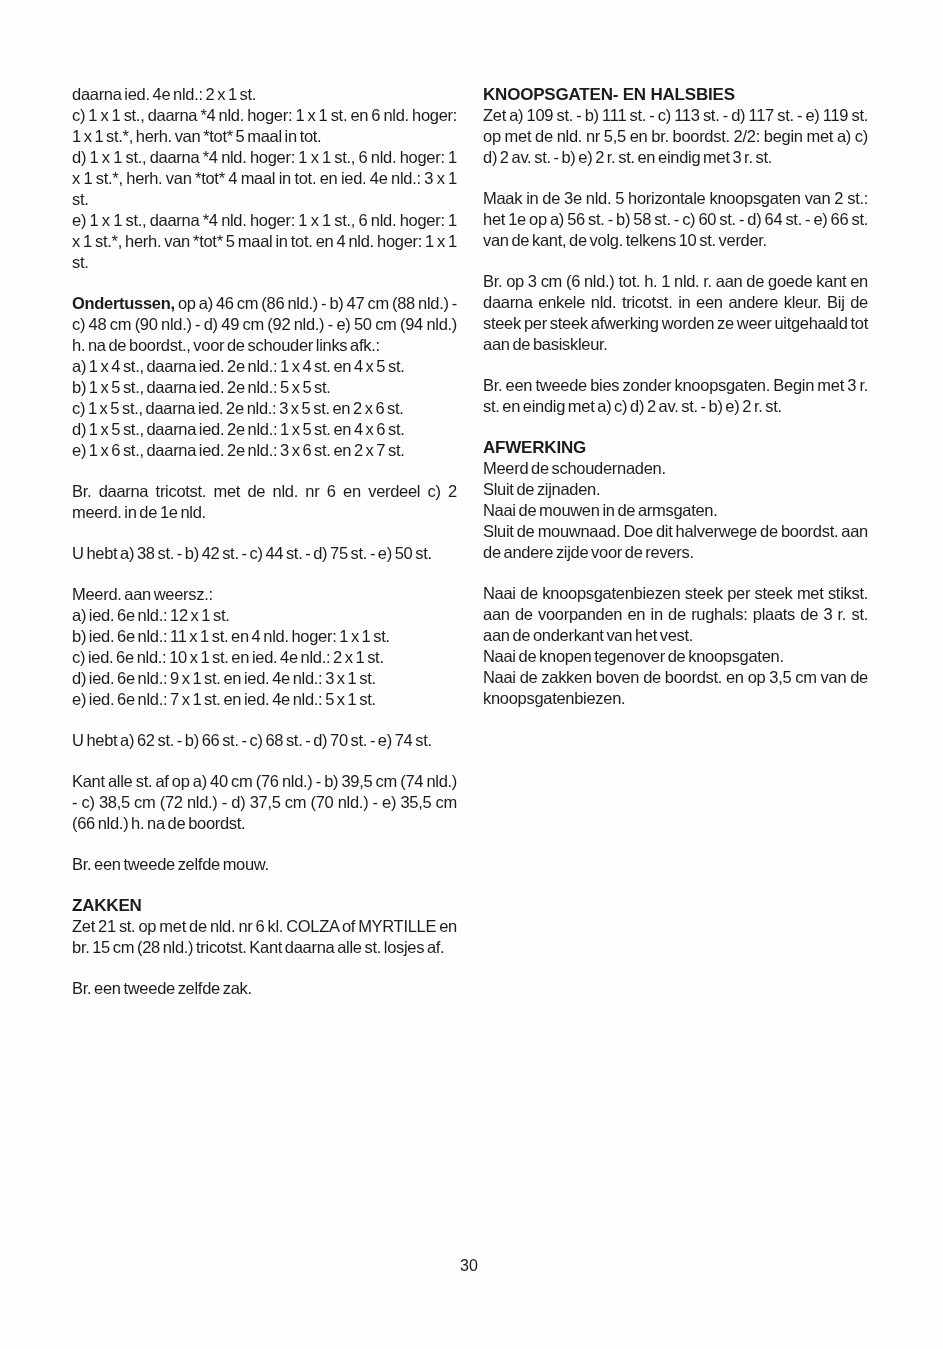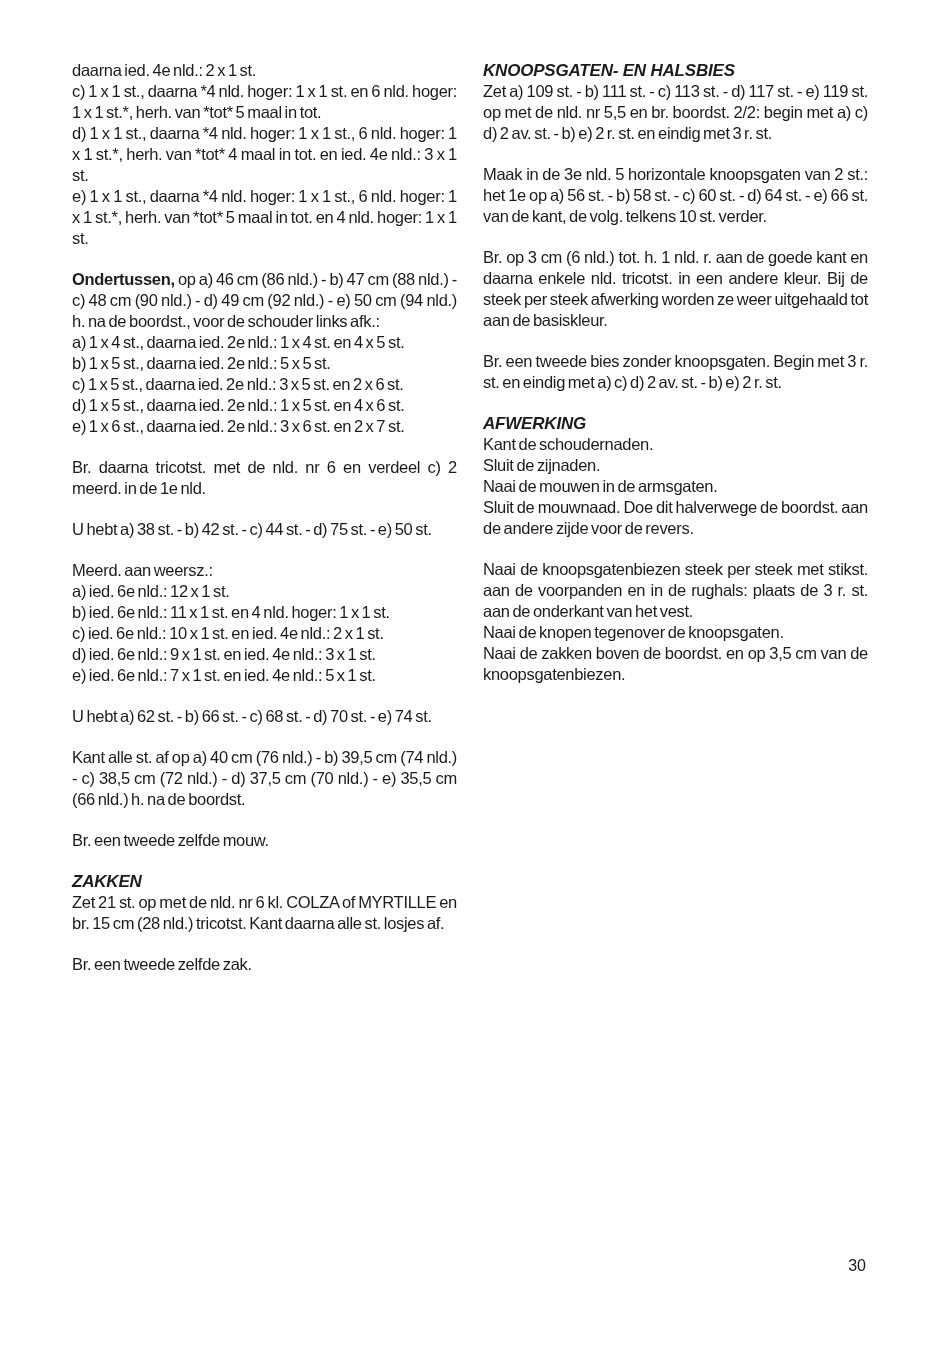--- a/index.html
+++ b/index.html
@@ -18,44 +18,44 @@
   }
   .columns {
     position: absolute;
     top: 60px;
     left: 72px;
     display: flex;
     gap: 26px;
   }
   .col {
     width: 385px;
+    margin-top: 24px;
   }
   .body {
     font-size: 16.5px;
     line-height: 21px;
     letter-spacing: -0.3px;
     word-spacing: -1.5px;
     text-align: justify;
     white-space: pre-line;
     margin: 0 0 20px 0;
   }
   .hd {
     font-size: 17px;
     line-height: 21px;
     font-weight: bold;
-    font-style: italic;
     letter-spacing: -0.2px;
     margin: 0;
   }
   .pageno {
     position: absolute;
     top: 1256px;
     left: 72px;
     width: 794px;
-    text-align: right;
+    text-align: center;
     font-size: 16px;
     line-height: 20px;
     letter-spacing: 0;
   }
 </style>
 </head>
 <body>
 
 <div class="page">
   <div class="columns">
@@ -87,21 +87,21 @@
       <p class="body">Br. een tweede zelfde zak.</p>
     </div>
 
     <div class="col">
       <h2 class="hd">KNOOPSGATEN- EN HALSBIES</h2>
       <p class="body">Zet a) 109 st. - b) 111 st. - c) 113 st. - d) 117 st. - e) 119 st. op met de nld. nr 5,5 en br. boordst. 2/2: begin met a) c) d) 2 av. st. - b) e) 2 r. st. en eindig met 3 r. st.</p>
       <p class="body">Maak in de 3e nld. 5 horizontale knoopsgaten van 2 st.: het 1e op a) 56 st. - b) 58 st. - c) 60 st. - d) 64 st. - e) 66 st. van de kant, de volg. telkens 10 st. verder.</p>
       <p class="body">Br. op 3 cm (6 nld.) tot. h. 1 nld. r. aan de goede kant en daarna enkele nld. tricotst. in een andere kleur. Bij de steek per steek afwerking worden ze weer uitgehaald tot aan de basiskleur.</p>
       <p class="body">Br. een tweede bies zonder knoopsgaten. Begin met 3 r. st. en eindig met a) c) d) 2 av. st. - b) e) 2 r. st.</p>
       <h2 class="hd">AFWERKING</h2>
-      <p class="body">Kant de schoudernaden.
+      <p class="body">Meerd de schoudernaden.
 Sluit de zijnaden.
 Naai de mouwen in de armsgaten.
 Sluit de mouwnaad. Doe dit halverwege de boordst. aan de andere zijde voor de revers.</p>
       <p class="body">Naai de knoopsgatenbiezen steek per steek met stikst. aan de voorpanden en in de rughals: plaats de 3 r. st. aan de onderkant van het vest.
 Naai de knopen tegenover de knoopsgaten.
 Naai de zakken boven de boordst. en op 3,5 cm van de knoopsgatenbiezen.</p>
     </div>
 
   </div>
 

